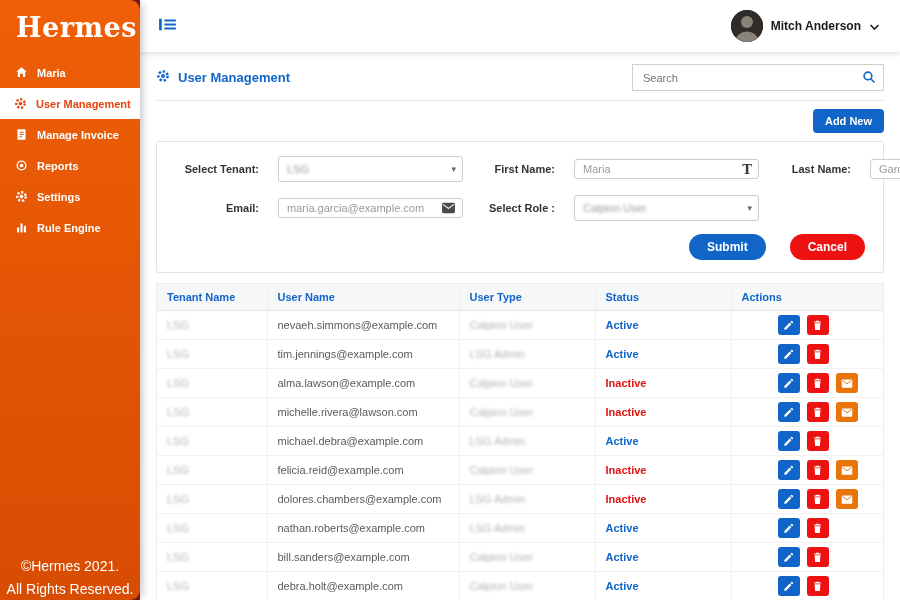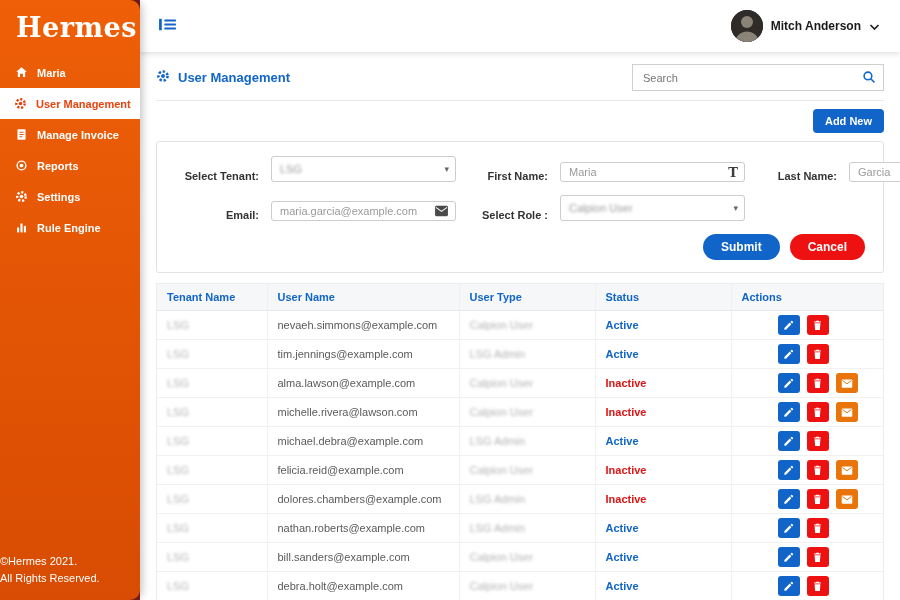--- a/index.html
+++ b/index.html
@@ -27,22 +27,22 @@
   }
   .nav { display:flex; flex-direction:column; }
   .nav-item {
     display:flex; align-items:center; gap:9px;
     padding:9px 14px; color:#fff; font-size:11px; font-weight:bold;
     cursor:pointer; white-space:nowrap;
   }
   .nav-item.active { background:#fff; color:#e8430c; }
   .nav-item .nicon { display:inline-flex; width:14px; justify-content:center; }
   .sidebar-footer {
-    margin-top:auto; color:#fff; font-size:11px; 
-    padding-bottom:12px; line-height:1.6;
+    margin-top:auto; color:#fff; font-size:14px; text-align:center;
+    line-height:1.6;
   }
 
   
   .main { flex:1; display:flex; flex-direction:column; min-width:0; background:#fff; }
   .topbar {
     height:52px; flex:0 0 52px; background:#fff;
     display:flex; align-items:center; justify-content:space-between;
     padding:0 20px 0 16px; box-shadow:0 2px 5px rgba(0,0,0,.12);
     position:relative; z-index:2;
   }
@@ -69,38 +69,38 @@
   .addnew-row { display:flex; justify-content:flex-end; padding:8px 0; }
   .btn-addnew {
     background:#1165c9; color:#fff; border:none; border-radius:4px;
     height:24px; padding:0 12px; font-size:11px; font-weight:bold; cursor:pointer;
     font-family:"Liberation Sans", sans-serif;
   }
 
   
   .form-card { border:1px solid #e2e2e2; border-radius:3px; padding:14px 18px 12px; margin-bottom:10px; }
   .form-grid { display:grid; grid-template-columns:1fr 1fr 1fr; row-gap:13px; column-gap:8px; }
-  .field { display:flex; align-items:flex-end; gap:12px; }
+  .field { display:flex; align-items:center; gap:19px; }
   .field > label { font-size:11px; font-weight:bold; color:#333; width:84px; text-align:right; flex:0 0 84px; }
   .control { position:relative; width:185px; }
   .control input {
     width:100%; height:20px; border:1px solid #ccc; border-radius:3px;
     font-size:11px; color:#9a9a9a; padding:0 26px 0 8px; outline:none;
     font-family:"Liberation Sans", sans-serif; background:#fff;
   }
   .fake-select {
     width:100%; height:26px; border:1px solid #ccc; border-radius:3px;
     font-size:11px; color:#9a9a9a; padding:0 22px 0 8px; background:#fff;
     display:flex; align-items:center; cursor:pointer; overflow:hidden; white-space:nowrap;
   }
   .suffix { position:absolute; right:7px; top:50%; transform:translateY(-50%); display:flex; align-items:center; }
   .t-icon { font-family:"DejaVu Serif", serif; font-weight:bold; font-size:13px; color:#3c3c3c; line-height:1; }
   .sel-chev { font-size:9px; color:#666; }
   .blurred { filter:blur(1.5px); }
-  .form-actions { display:flex; justify-content:flex-end; gap:10px; margin-top:13px; }
+  .form-actions { display:flex; justify-content:flex-end; gap:24px; margin-top:13px; }
   .btn-submit, .btn-cancel {
     border:none; border-radius:13px; height:26px; padding:0 18px;
     color:#fff; font-size:12px; font-weight:bold; cursor:pointer;
     font-family:"Liberation Sans", sans-serif;
   }
   .btn-submit { background:#1165c9; }
   .btn-cancel { background:#ee1111; }
 
   
   .table-wrap { border:1px solid #ececec; border-bottom:none; }

